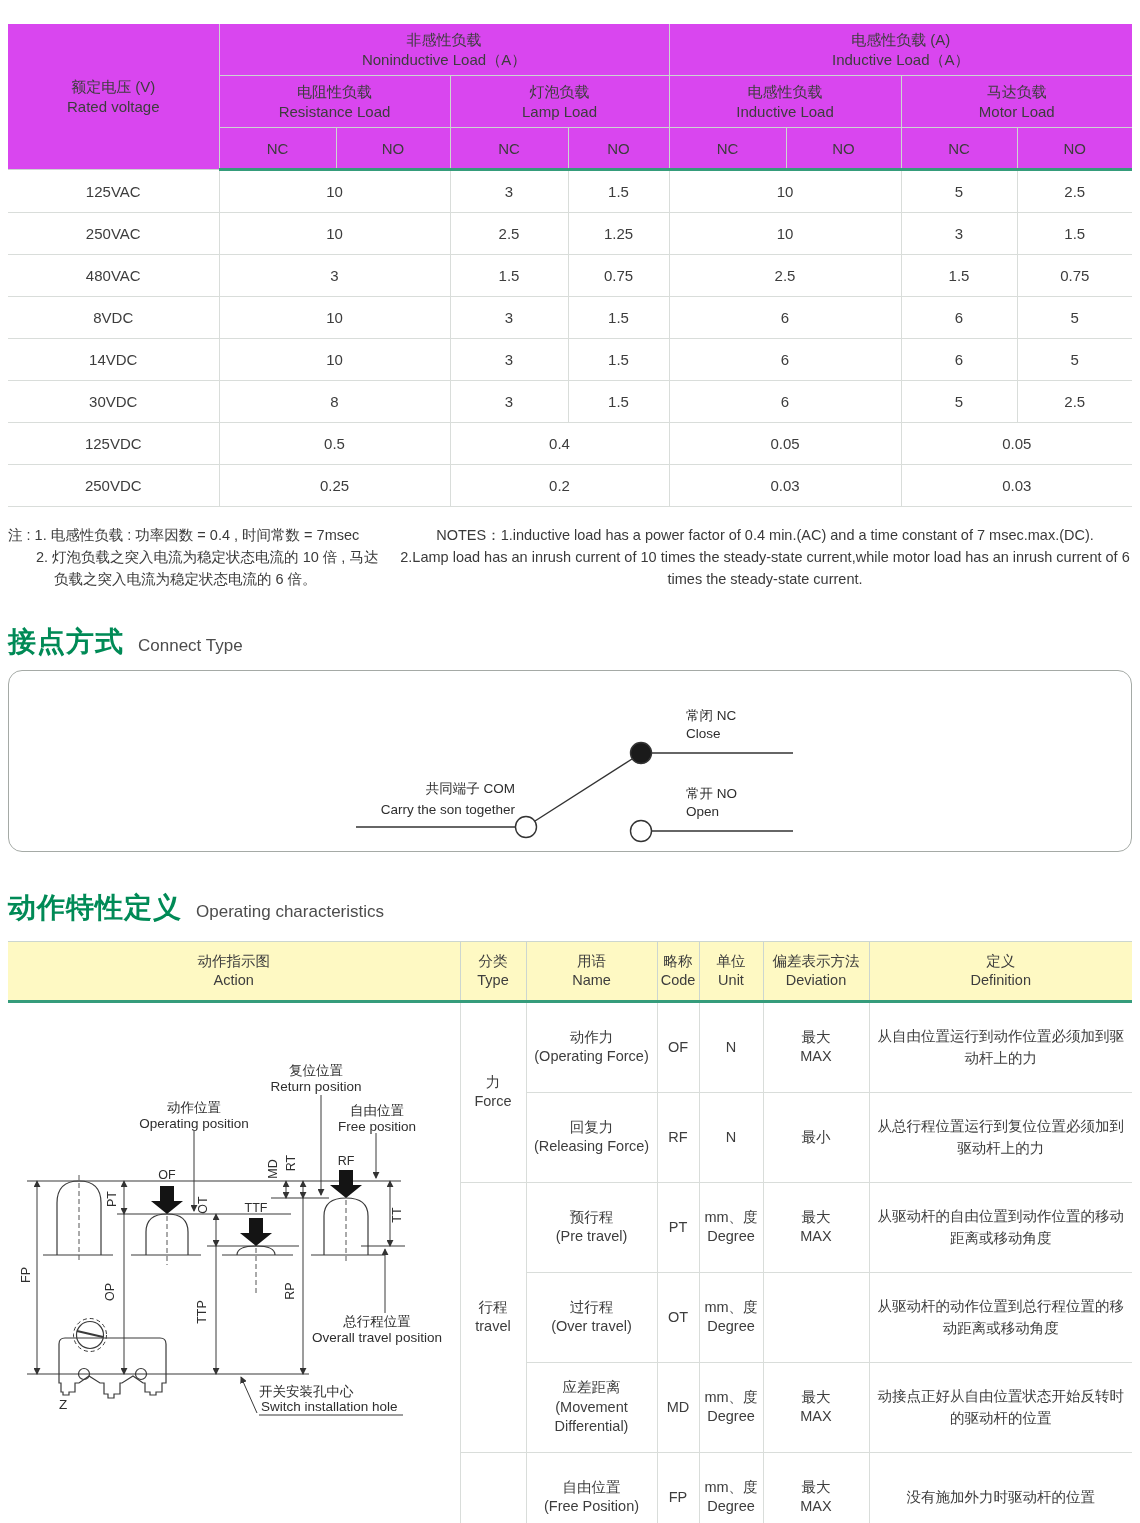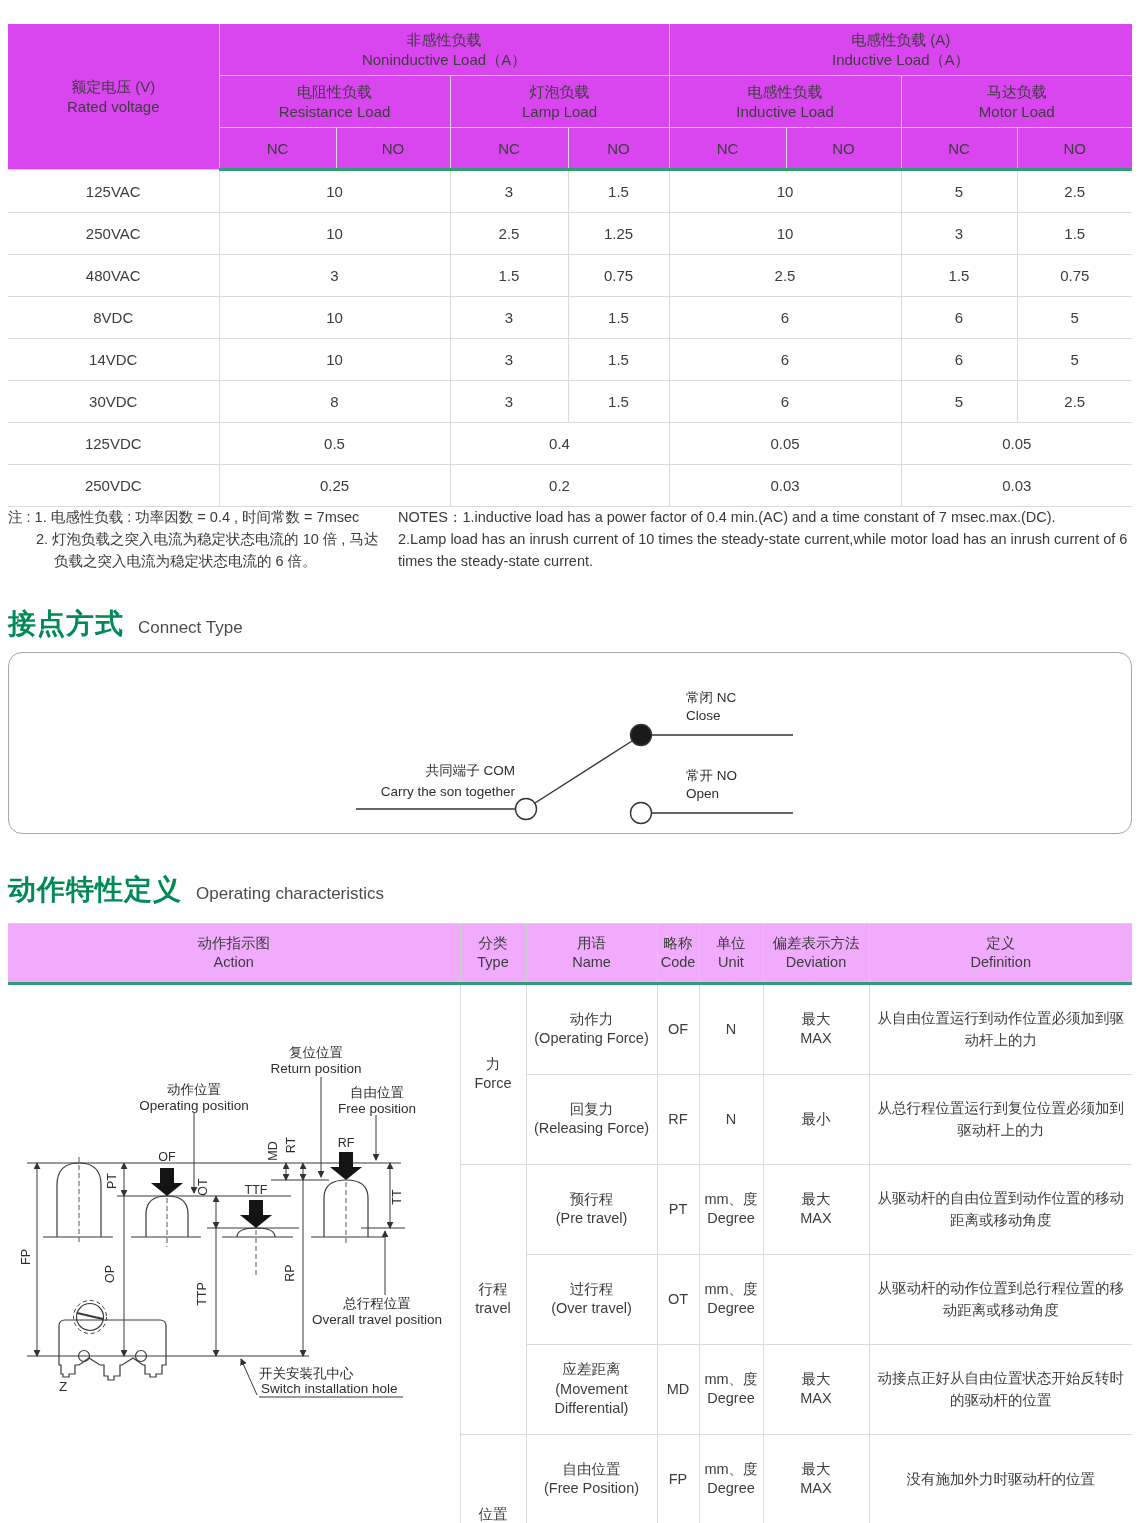--- a/index.html
+++ b/index.html
@@ -14,36 +14,36 @@
   tr>td:last-child{border-right:0;}
   .l1,.l2{display:block;line-height:1.32;}
   
   .t1{margin-top:14px;}
   .t1 thead td{background:#d946ef;border-color:#ccd6d0;}
   .t1 .hA td{height:49px;border-top:0;}
   .t1 .hB td{height:49px;}
   .t1 .hC td{height:38px;border-bottom:3px solid #359c7b;margin-left:12px;}
   .t1 tbody td{height:39px;}
   
-  .notes{display:flex;font-size:14.5px;color:#3a3a3a;line-height:1.5;}
+  .notes{display:flex;margin-top:18px;font-size:14.5px;color:#3a3a3a;line-height:1.5;}
   .notes-zh{width:380px;flex:none;}
   .notes-zh .p1{margin:0;}
   .notes-zh .p2{margin:0;padding-left:46px;text-indent:-18px;}
-  .notes-en{flex:1;padding-left:10px;}
+  .notes-en{flex:1;padding-left:10px;text-align:center;}
   .notes-en p{margin:0;}
   
   .s2{margin-top:36px;text-align:center;}
   .connect-box{margin-top:12px;border:1px solid #a5aaa6;border-radius:14px;height:180px;position:relative;width:1122px;}
   .connect-box svg{position:absolute;left:0;top:0;}
   svg text{font-family:"Liberation Sans","DejaVu Sans",sans-serif;fill:#2e2e2e;font-size:13.5px;}
   
   .s3{margin-top:40px;}
   .t2{margin-top:16px;}
   .t2 td{font-size:14.5px;}
-  .t2 thead td{background:#f0abfc;height:56px;border-color:#ccd6d0;border-bottom:3px solid #359c7b;}
+  .t2 thead td{background:#fef9c3;height:56px;border-color:#ccd6d0;border-bottom:3px solid #359c7b;}
   .t2 tbody td{height:71px;}
   .t2 .def-cell{line-height:1.55;padding:9px 6px;}
   .t2 .action-cell{vertical-align:top;padding:0;}
   .dim-label{font-size:12.5px;}
 </style>
 </head>
 <body>
 
 <div class="page">
 

